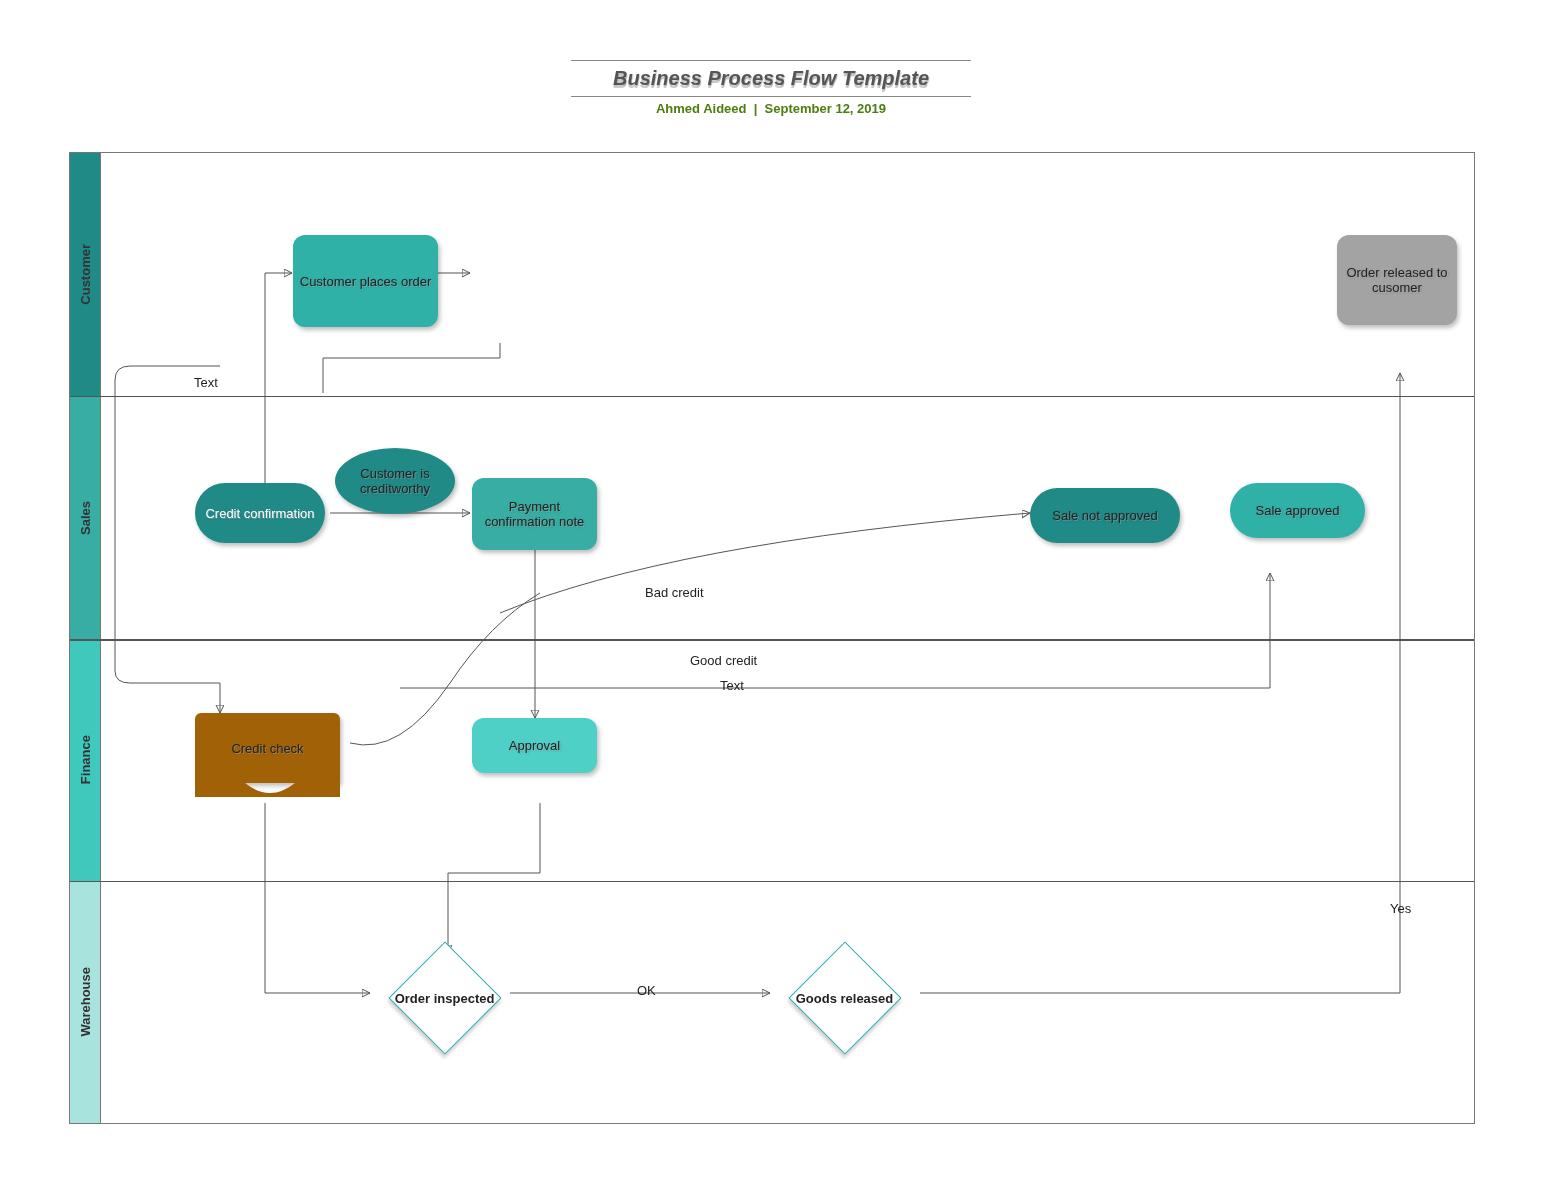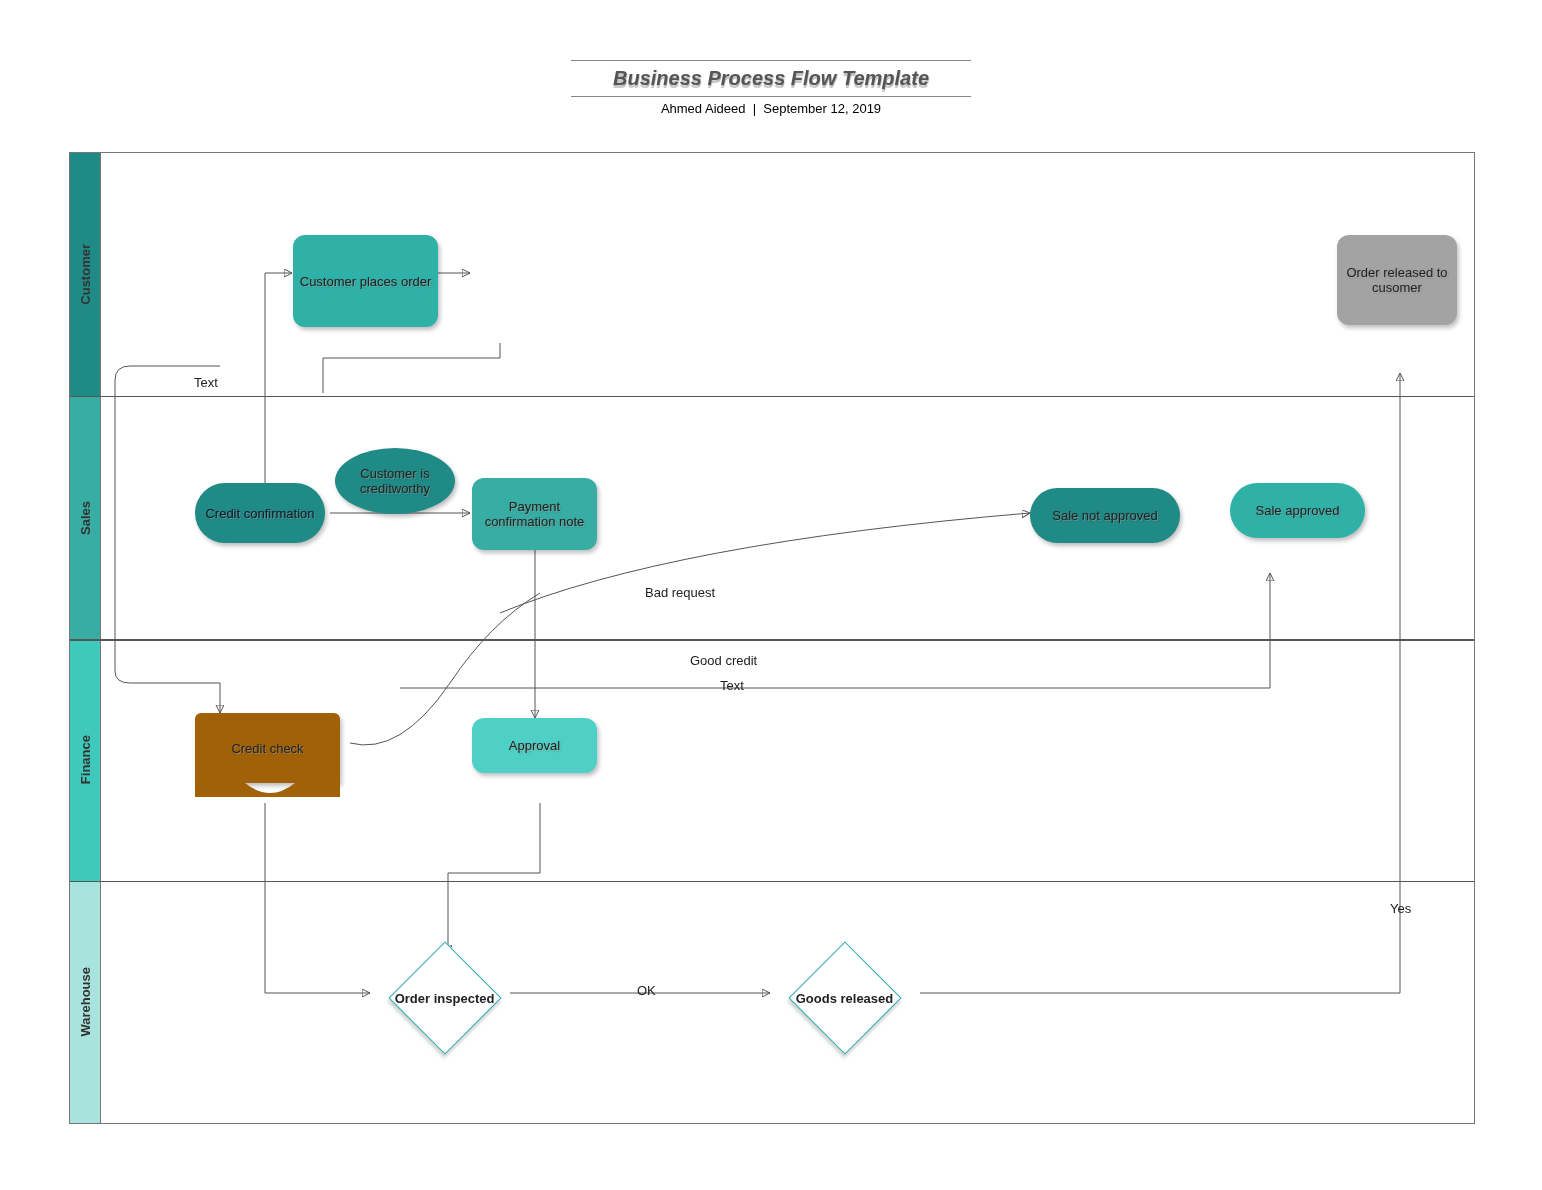--- a/index.html
+++ b/index.html
@@ -1,21 +1,21 @@
 <!DOCTYPE html>
 <html><head>
 <meta charset="utf-8">
 <style>
 html,body{margin:0;padding:0;background:#fff;font-family:Arial,Helvetica,sans-serif}
 .page{width:1542px;height:1190px;position:relative}
 .header{position:absolute;left:50%;top:60px;transform:translateX(-50%);text-align:center;width:400px}
 .title-wrap{border-top:1px solid #888;border-bottom:1px solid #888;padding:6px 0}
 .title{font-size:20px;font-style:italic;font-weight:bold;color:#555;text-shadow:1px 1px 1px rgba(0,0,0,.15)}
 .title-shadow{position:absolute;left:50%;top:70px;transform:translateX(-50%);font-size:20px;font-style:italic;font-weight:bold;color:#ccc;white-space:nowrap}
-.subtitle{font-size:13px;color:#000000;font-weight:normal;margin-top:4px}
+.subtitle{font-size:13px;color:#4d7c0f;font-weight:bold;margin-top:4px}
 .canvas{position:absolute;left:69px;top:152px;width:1404px;height:970px;border:1px solid #777}
 .lane-head{position:absolute;left:0;width:30px;border-right:1px solid #777;display:flex;align-items:center;justify-content:center}
 .lane-head span{writing-mode:vertical-rl;transform:rotate(180deg);font-size:13px;color:#333;font-weight:bold}
 .lane-sep{position:absolute;left:0;right:0;height:0;border-top:1px solid #555}
 .node{position:absolute;display:flex;align-items:center;justify-content:center;text-align:center;font-size:13px;color:#222;padding:4px;box-sizing:border-box}
 .txt{text-shadow:1px 1px 1px rgba(255,255,255,.35),1px 1px 2px rgba(0,0,0,.35)}
 .rrect{border-radius:12px;box-shadow:2px 3px 4px rgba(0,0,0,.25)}
 .pill{border-radius:999px;box-shadow:2px 3px 4px rgba(0,0,0,.25)}
 .ellipse{border-radius:50%;box-shadow:2px 3px 4px rgba(0,0,0,.25)}
 .doc{border-radius:6px 6px 0 0;box-shadow:2px 3px 4px rgba(0,0,0,.25)}
@@ -92,36 +92,36 @@
       <path d="M195 650 L195 840 L300 840" marker-end="url(#ah)"></path>
 
       <path d="M440 840 L700 840" marker-end="url(#ah)"></path>
 
       <path d="M330 535 L1200 535 L1200 420" marker-end="url(#ah)"></path>
 
       <path d="M850 840 L1330 840 L1330 220" marker-end="url(#ah)"></path>
     </svg>
 
     <div class="label" style="left:124px;top:222px">Text</div>
-    <div class="label" style="left:575px;top:432px">Bad request</div>
+    <div class="label" style="left:575px;top:432px">Bad credit</div>
     <div class="label" style="left:620px;top:500px;width:70px">Good credit</div>
     <div class="label" style="left:650px;top:525px">Text</div>
     <div class="label" style="left:567px;top:830px">OK</div>
     <div class="label" style="left:1320px;top:748px">Yes</div>
 
     <div class="node rrect txt" style="left:223px;top:82px;width:145px;height:92px;background:#2fb1a8">
         <span>Customer places order</span>
       </div>
 
 
     <div class="node rrect txt" style="left:1267px;top:82px;width:120px;height:90px;background:#a3a3a3">
         <span>Order released to cusomer</span>
       </div>
 
-    <div class="node pill txt" style="left:125px;top:330px;width:130px;height:60px;background:#1f8a86;color:#0f172a">
+    <div class="node pill txt" style="left:125px;top:330px;width:130px;height:60px;background:#1f8a86;color:#ffffff">
         <span>Credit confirmation</span>
       </div>
 
     <div class="node ellipse txt" style="left:265px;top:295px;width:120px;height:66px;background:#1f8a86">
         <span>Customer is creditworthy</span>
       </div>
 
     <div class="node rrect txt" style="left:402px;top:325px;width:125px;height:72px;background:#37ada4">
         <span>Payment confirmation note</span>
       </div>

